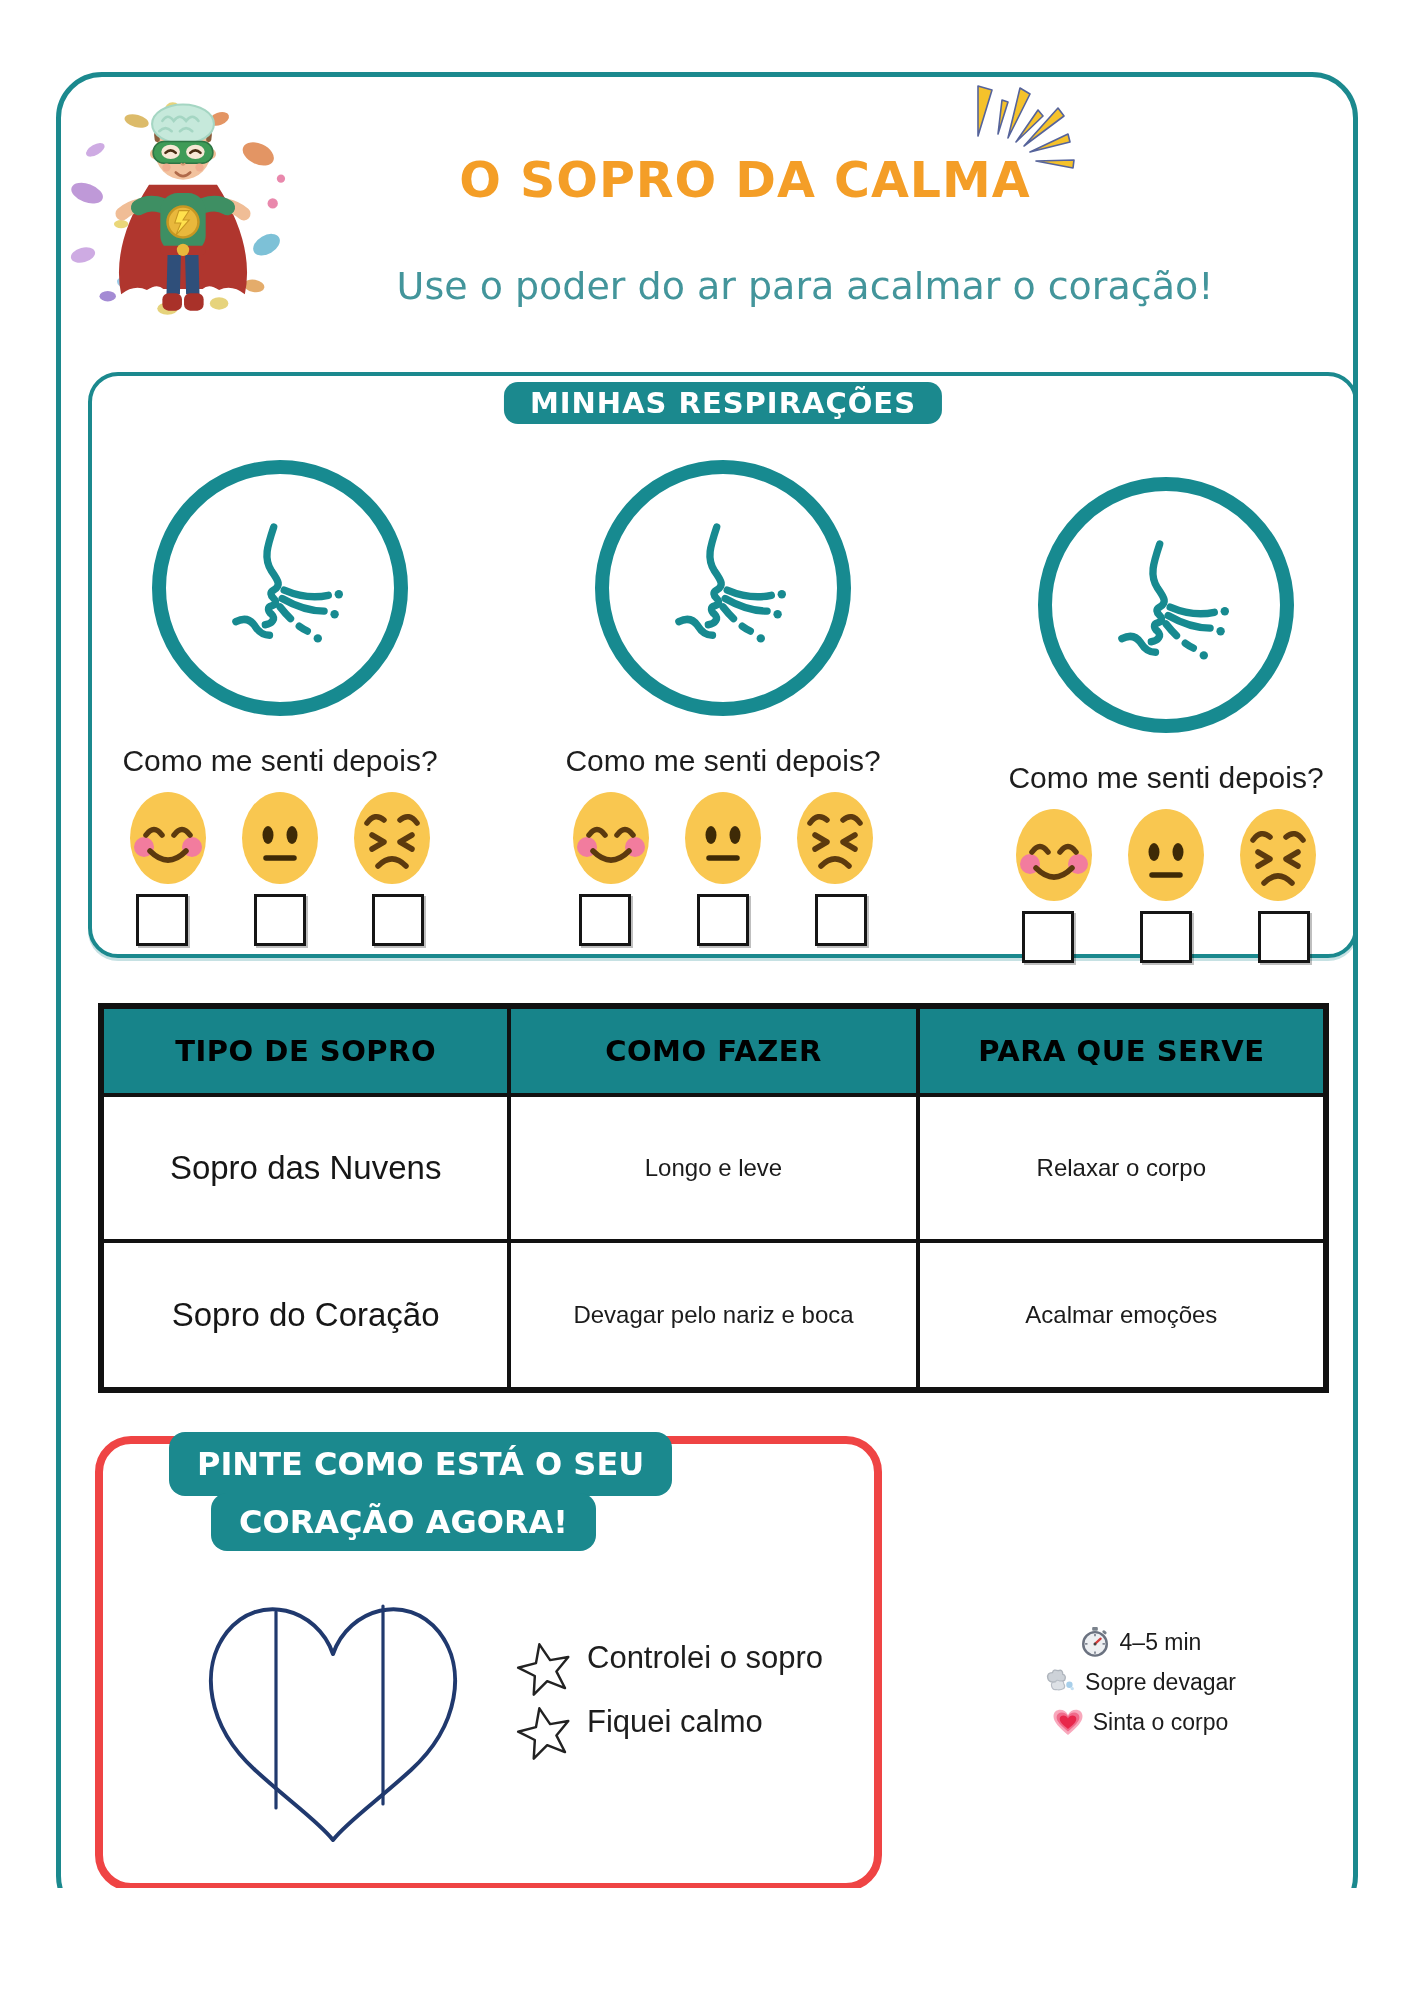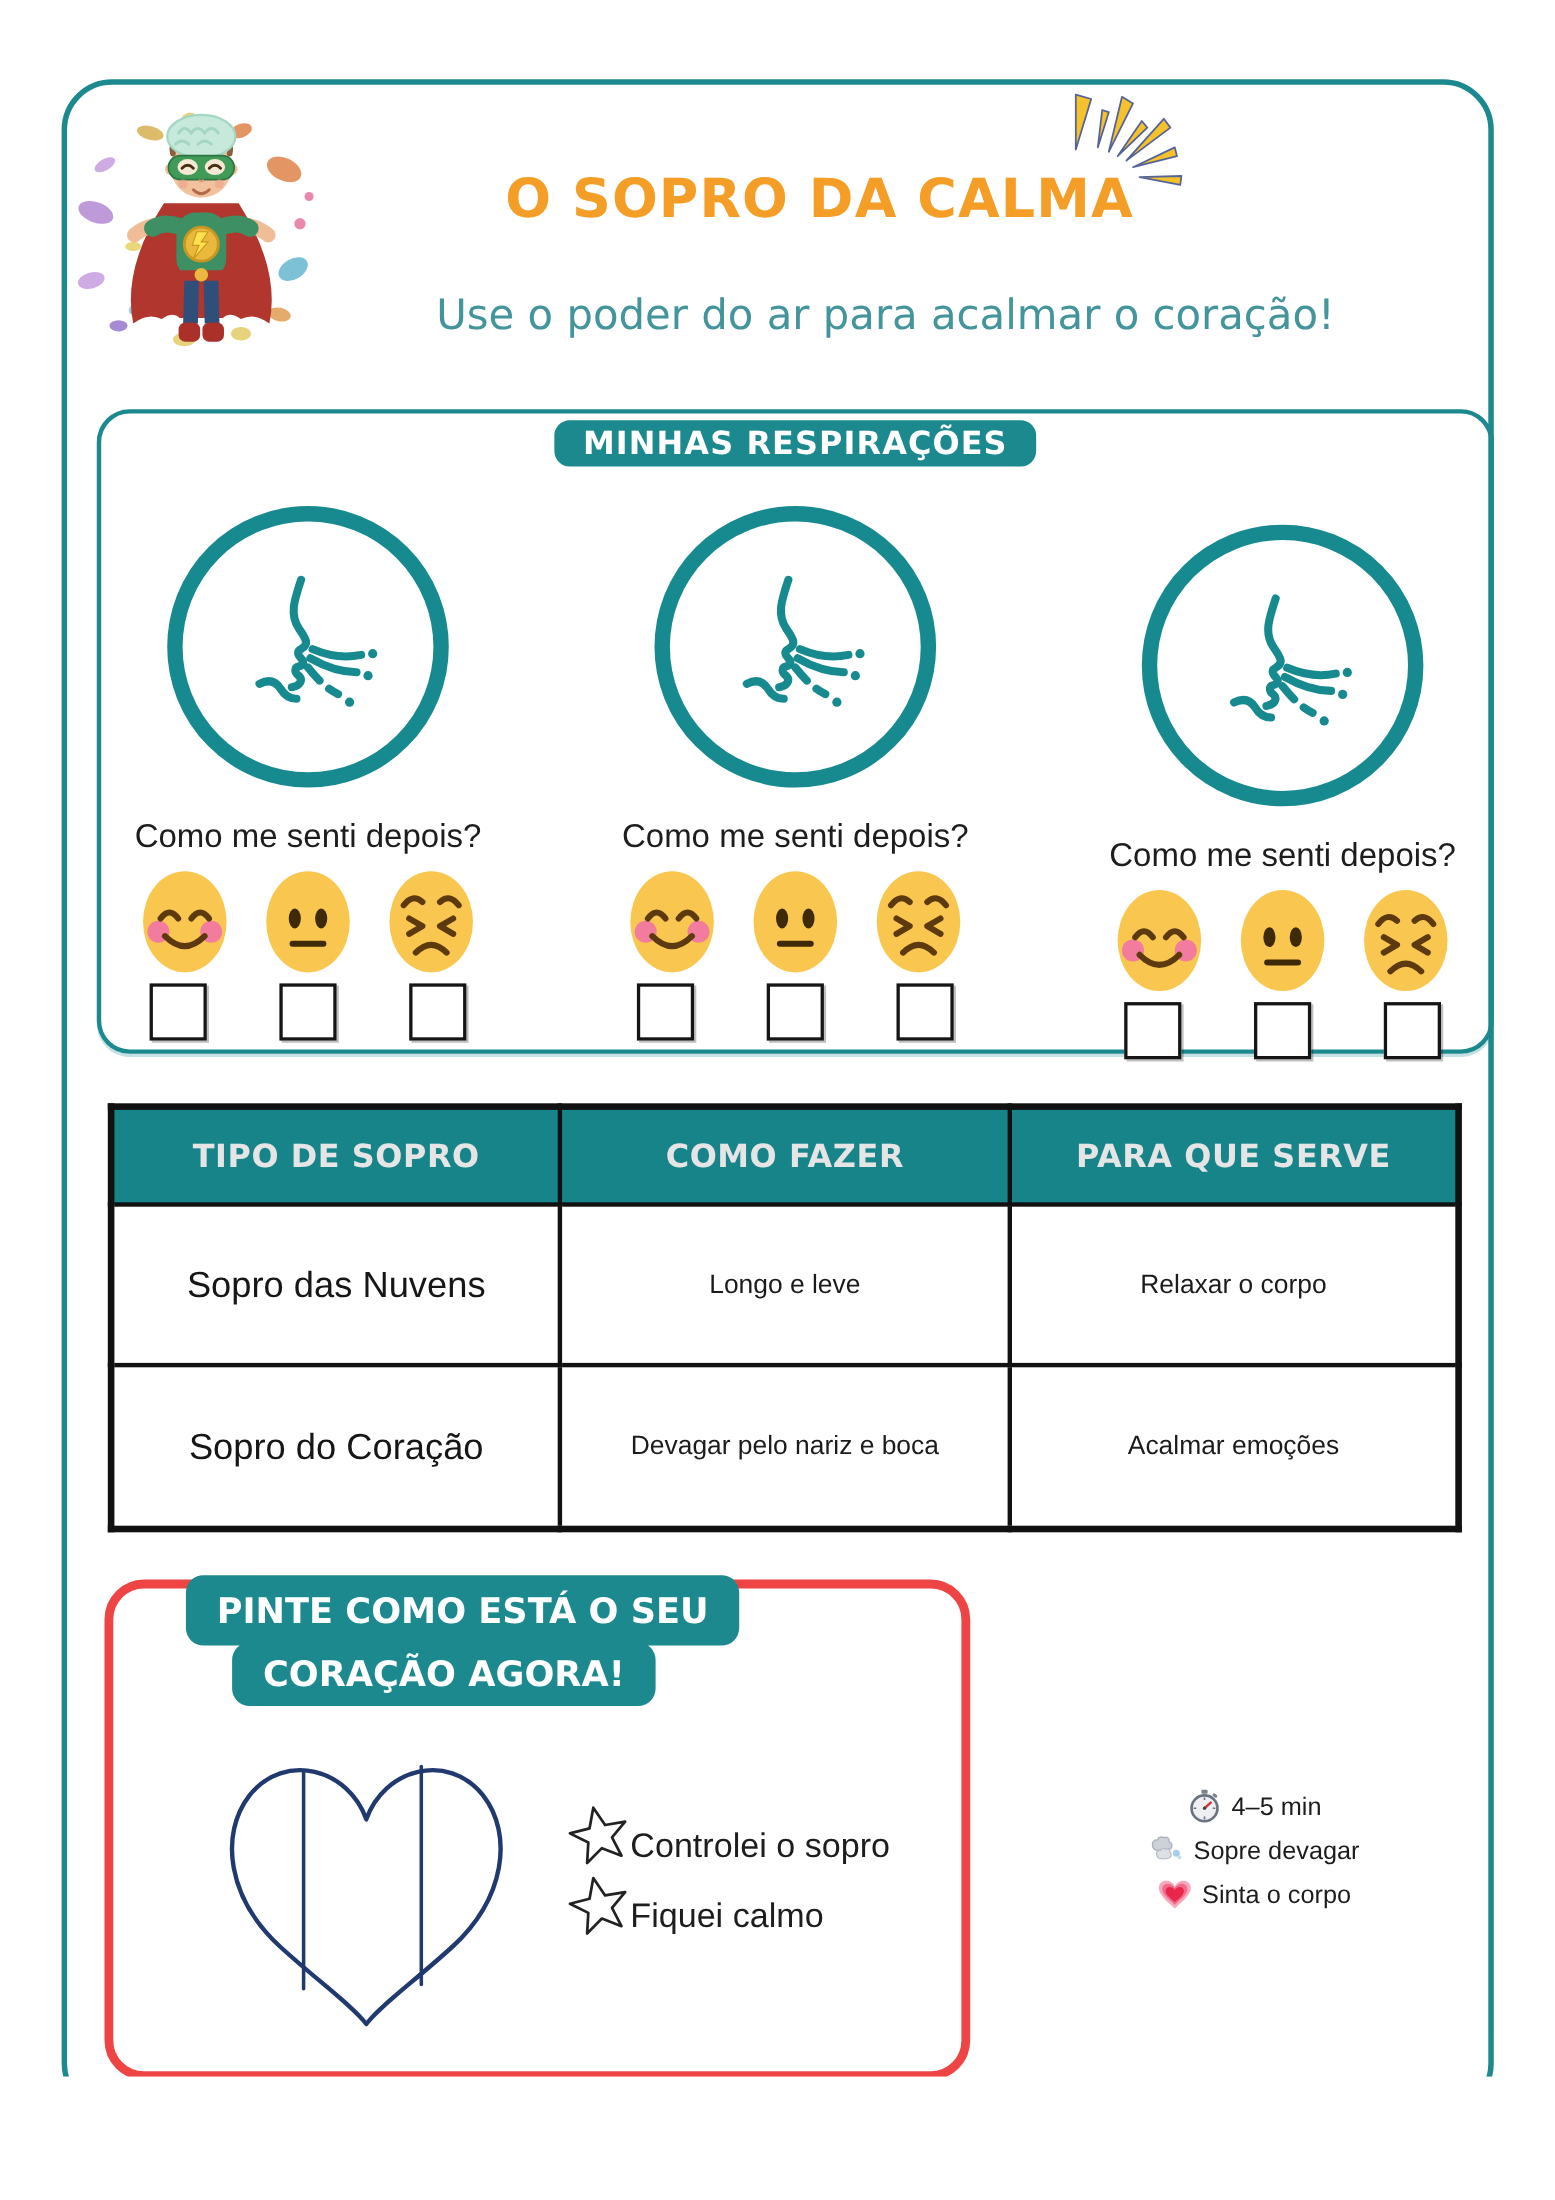--- a/index.html
+++ b/index.html
@@ -32,36 +32,36 @@
   .question{margin-top:28px;font-size:30px;color:#1d1d1d;}
   .emoji-row{margin-top:12px;display:flex;gap:32px;}
   .emoji{width:80px;height:96px;}
   .check-row{margin-top:8px;display:flex;gap:66px;}
   .checkbox{width:46px;height:46px;border:3px solid #151515;background:#fff;box-shadow:2px 2px 0 rgba(0,0,0,.25);}
 
   
   .table-wrap{position:absolute;left:98px;top:1003px;width:1231px;height:390px;}
   table{width:100%;height:100%;border-collapse:collapse;table-layout:fixed;border:6px solid #111;}
   th,td{border:4px solid #111;text-align:center;vertical-align:middle;padding:0 10px;}
-  th{background:#17848A;color:#e5e5e5;font-family:"DejaVu Sans",sans-serif;font-weight:bold;
+  th{background:#17848A;color:#000000;font-family:"DejaVu Sans",sans-serif;font-weight:bold;
      font-size:29px;height:84px;letter-spacing:.5px;}
   td{font-size:24px;color:#1b1b1b;}
   td.c0{font-size:33px;color:#161616;}
 
   
   .heart-box{position:absolute;left:95px;top:1436px;width:771px;height:439px;
              border:8px solid #ef4444;border-radius:36px;}
   .pill{position:absolute;background:#1B898E;color:#fff;font-family:"DejaVu Sans",sans-serif;
         font-weight:bold;border-radius:16px;white-space:nowrap;font-size:32px;}
   .pill1{left:66px;top:-12px;padding:13px 28px;}
   .pill2{left:108px;top:49px;padding:10px 28px;}
   .heart-svg{position:absolute;left:88px;top:138px;width:284px;height:268px;}
 
   .checklist{position:absolute;left:516px;top:1640px;}
-  .check-item{display:flex;align-items:flex-end;height:56px;margin-bottom:8px;}
+  .check-item{display:flex;align-items:flex-start;gap:14px;height:56px;margin-bottom:8px;}
   .star{width:57px;height:57px;}
   .check-label{font-size:31px;color:#1d1d1d;}
 
   .tips{position:absolute;left:980px;top:1622px;width:320px;}
   .tip{display:flex;align-items:center;justify-content:center;gap:9px;height:40px;
        font-size:23px;color:#1c1c1c;}
   .tip-icon{width:32px;height:32px;flex:0 0 auto;}
 </style>
 </head>
 <body>

